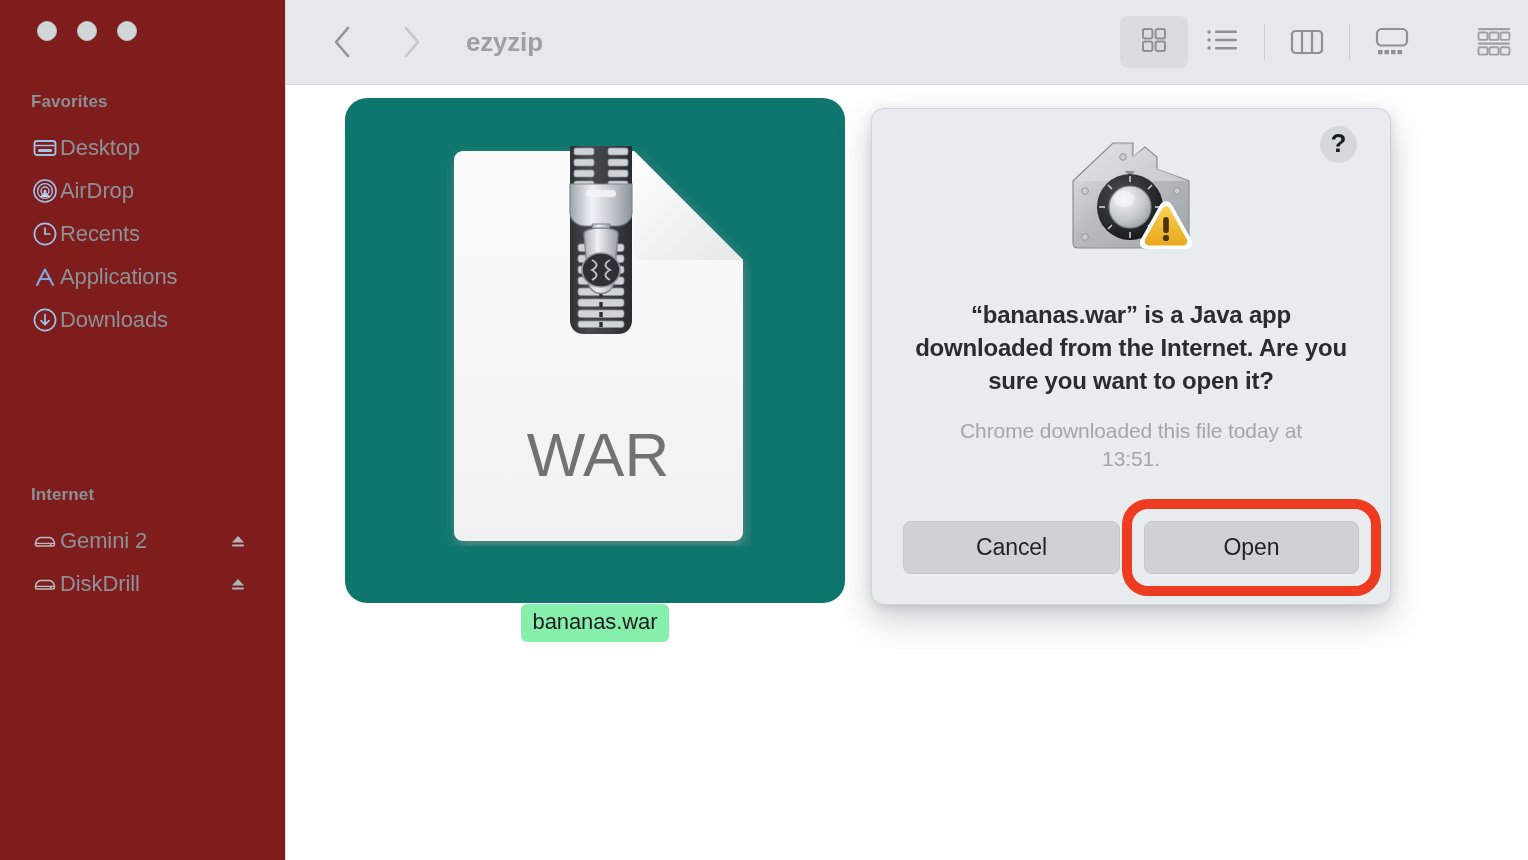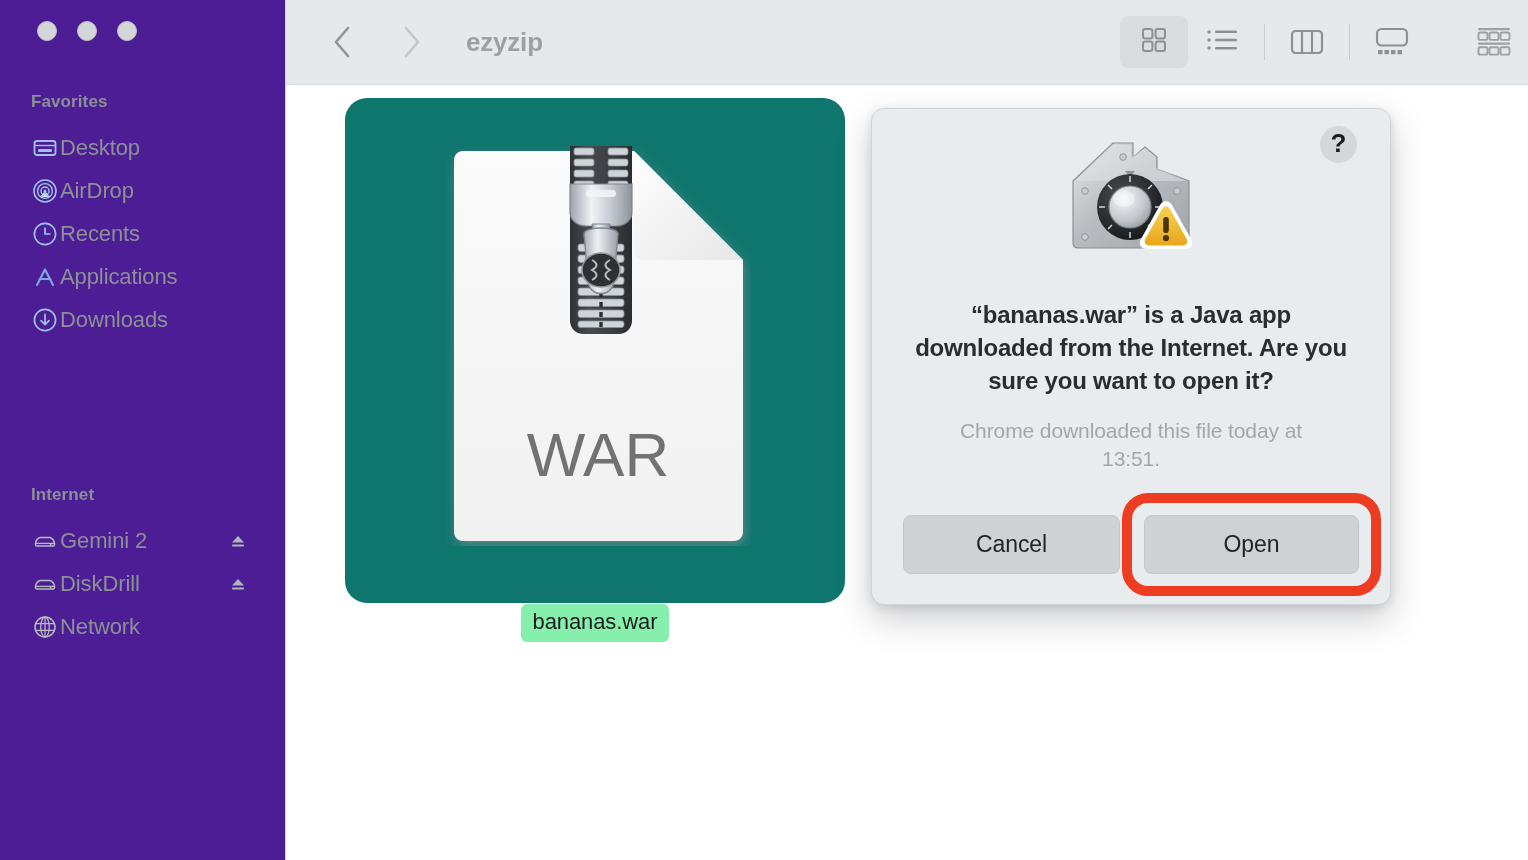--- a/index.html
+++ b/index.html
@@ -18,21 +18,21 @@
     height: 860px;
     display: flex;
     background: #ffffff;
   }
 
   
   #sidebar {
     position: relative;
     width: 286px;
     height: 860px;
-    background: #4c1d95;
+    background: #7f1d1d;
     border-right: 1px solid #d2d7da;
     flex: 0 0 286px;
   }
 
   #traffic-lights {
     position: absolute;
     top: 21px;
     left: 37px;
     display: flex;
     gap: 20px;
@@ -250,21 +250,21 @@
   #dialog-buttons {
     position: absolute;
     left: 31px;
     right: 31px;
     bottom: 30px;
     display: flex;
     gap: 24px;
   }
   .dlg-btn {
     flex: 1 1 0;
-    height: 59px;
+    height: 53px;
     background: #cfd2d5;
     border: 1px solid #c3c7ca;
     border-radius: 8px;
     display: flex;
     align-items: center;
     justify-content: center;
     font-size: 23px;
     color: #212326;
     letter-spacing: -0.1px;
   }
@@ -387,32 +387,20 @@
         </span>
         <span class="sb-label">DiskDrill</span>
         <span class="sb-eject">
           <svg width="16" height="16" viewBox="0 0 16 16">
             <path d="M8 3 L14 9.6 H2 Z" fill="#b0b5b9"></path>
             <rect x="2" y="11.4" width="12" height="2.1" rx="0.8" fill="#b0b5b9"></rect>
           </svg>
         </span>
       </div>
 
-      <div class="sb-item">
-        <span class="sb-icon">
-          <svg width="26" height="26" viewBox="0 0 26 26">
-            <circle cx="13" cy="13" r="10" fill="none" stroke="#b7bcc0" stroke-width="1.5"></circle>
-            <ellipse cx="13" cy="13" rx="4.3" ry="10" fill="none" stroke="#b7bcc0" stroke-width="1.3"></ellipse>
-            <line x1="3.2" y1="9.6" x2="22.8" y2="9.6" stroke="#b7bcc0" stroke-width="1.3"></line>
-            <line x1="3.2" y1="16.4" x2="22.8" y2="16.4" stroke="#b7bcc0" stroke-width="1.3"></line>
-            <line x1="13" y1="3" x2="13" y2="23" stroke="#b7bcc0" stroke-width="1.3"></line>
-          </svg>
-        </span>
-        <span class="sb-label">Network</span>
-      </div>
     </div>
   </div>
 
   <div id="main">
 
     <div id="toolbar">
 
       <div class="nav-arrows">
         <div class="nav-btn">
           <svg width="22" height="34" viewBox="0 0 22 34">

